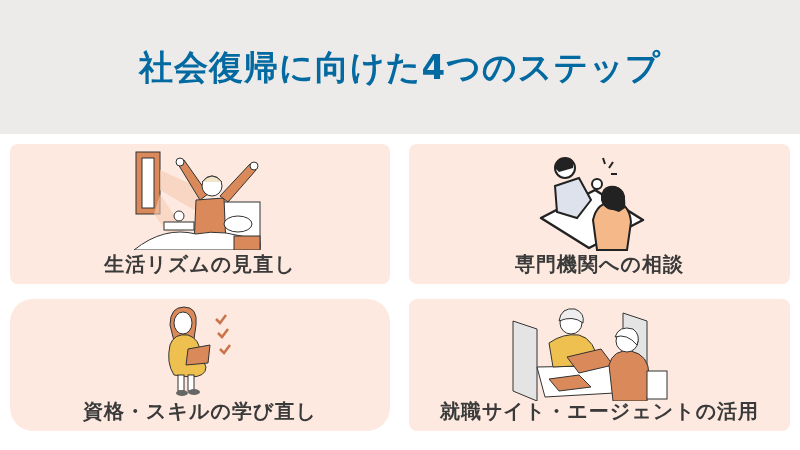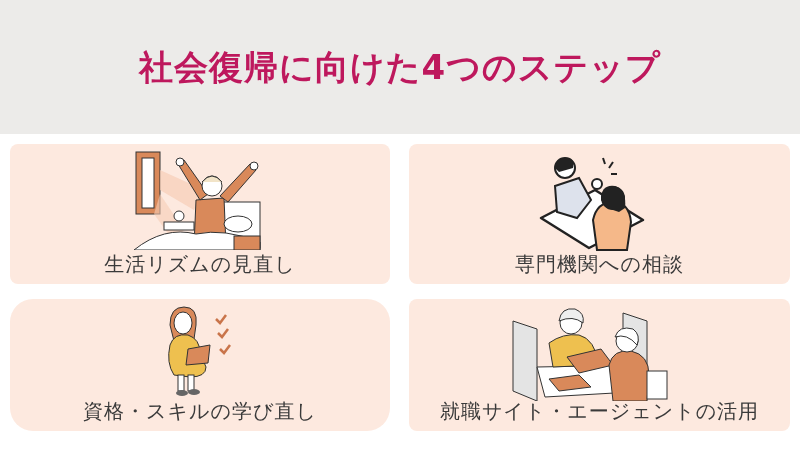--- a/index.html
+++ b/index.html
@@ -8,31 +8,31 @@
     background: #ffffff;
     font-family: "DejaVu Sans", "Liberation Sans", sans-serif;
     position: relative;
   }
   .header {
     position: absolute; left: 0; top: 0; width: 800px; height: 134px;
     background: #ecebe9;
     display: flex; align-items: center; justify-content: center;
   }
   .title {
-    font-size: 34px; font-weight: bold; color: #be185d;
+    font-size: 34px; font-weight: bold; color: #0369a1;
     letter-spacing: 1px; margin-top: 2px;
   }
   .card {
     position: absolute;
     background: #fde9df;
     border-radius: 8px;
   }
   .card .label {
     position: absolute; left: 0; right: 0; bottom: 6px;
-    text-align: center; font-size: 20px; font-weight: normal; color: #3a3a3a;
+    text-align: center; font-size: 20px; font-weight: bold; color: #3a3a3a;
     letter-spacing: 1px;
   }
   .card svg { position: absolute; }
   #c1 { left: 10px; top: 144px; width: 380px; height: 140px; }
   #c2 { left: 409px; top: 144px; width: 381px; height: 140px; }
   #c3 { left: 10px; top: 299px; width: 380px; height: 132px; border-radius: 23px; }
   #c4 { left: 409px; top: 299px; width: 381px; height: 132px; }
 </style>
 </head>
 <body>

